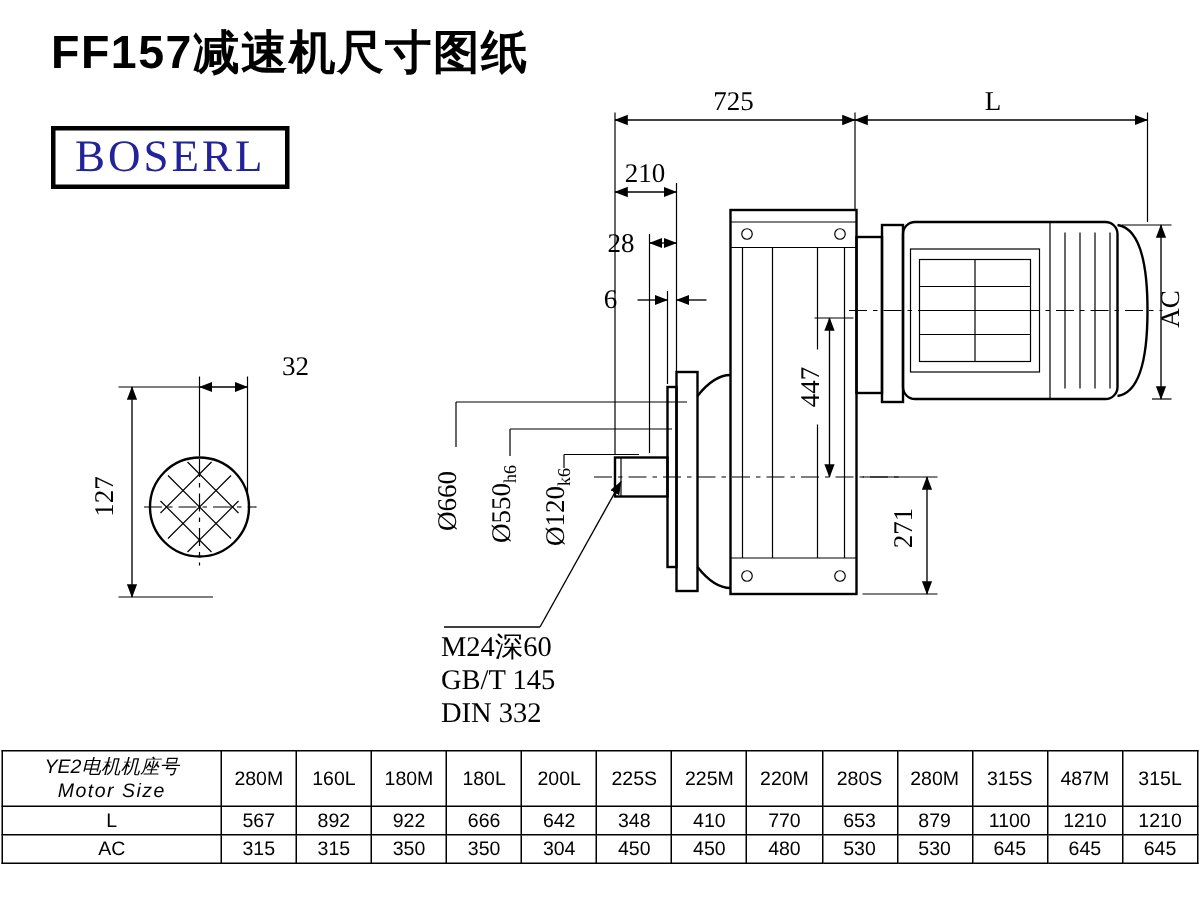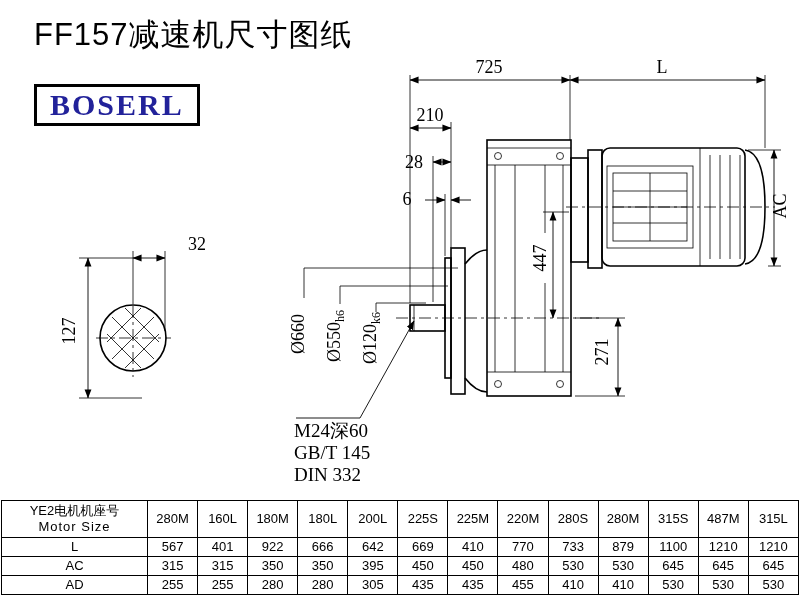--- a/index.html
+++ b/index.html
@@ -1,35 +1,35 @@
 <!DOCTYPE html>
 <html><head>
 <meta charset="utf-8">
 <style>
   * { margin:0; padding:0; box-sizing:border-box; }
   html,body { width:800px; height:600px; background:#ffffff; overflow:hidden; position:relative;
               font-family:"Liberation Sans", sans-serif; color:#000; }
-  .title { position:absolute; left:34px; top:14px; font-size:31px; font-weight:normal; letter-spacing:1px; }
+  .title { position:absolute; left:34px; top:14px; font-size:31px; font-weight:bold; letter-spacing:1px; }
   .logo-box { position:absolute; left:34px; top:84px; border:3px solid #000; padding:1px 13px;
-              font-family:"Liberation Serif", serif; font-size:30px; font-weight:bold;
+              font-family:"Liberation Serif", serif; font-size:30px; font-weight:normal;
               color:#22229a; letter-spacing:2px; background:#fff; }
   svg.drawing { position:absolute; left:0; top:0; }
   .outline { stroke:#000; stroke-width:1.6; fill:none; }
   .thin    { stroke:#000; stroke-width:0.8; fill:none; }
   .dim     { stroke:#000; stroke-width:0.9; fill:none; }
   .center  { stroke:#000; stroke-width:0.8; fill:none; stroke-dasharray:12 4 3 4; }
   .dtext   { font-family:"Liberation Serif", serif; font-size:18px; fill:#000; }
   .dsub    { font-size:12px; }
   .note-text { font-family:"Liberation Serif", serif; font-size:19px; fill:#000; }
   .spec-table { position:absolute; left:1px; top:500px; width:798px; border-collapse:collapse;
                 table-layout:fixed; font-size:13px; text-align:center; background:#fff; }
   .spec-table th, .spec-table td { border:1px solid #000; padding:0; font-weight:normal;
                 height:19px; line-height:1.2; white-space:nowrap; overflow:hidden; }
   .spec-table thead th { height:37px; }
-  .spec-table th.first-col { width:146px; }
+  .spec-table th.first-col { width:146px;font-style:italic; }
   .hdr-en { letter-spacing:1px; }
 </style>
 </head>
 <body>
 
 <div class="title">FF157减速机尺寸图纸</div>
 <div class="logo-box">BOSERL</div>
 
 <svg class="drawing" width="800" height="500" viewBox="0 0 800 500" xmlns="http://www.w3.org/2000/svg">
   <defs>
@@ -195,59 +195,43 @@
         <th>280M</th>
         <th>315S</th>
         <th>487M</th>
         <th>315L</th>
       </tr>
   </thead>
   <tbody>
       <tr>
         <th>L</th>
         <td>567</td>
-        <td>401</td>
+        <td>892</td>
         <td>922</td>
         <td>666</td>
         <td>642</td>
-        <td>669</td>
+        <td>348</td>
         <td>410</td>
         <td>770</td>
-        <td>733</td>
+        <td>653</td>
         <td>879</td>
         <td>1100</td>
         <td>1210</td>
         <td>1210</td>
       </tr>
       <tr>
         <th>AC</th>
         <td>315</td>
         <td>315</td>
         <td>350</td>
         <td>350</td>
-        <td>395</td>
+        <td>304</td>
         <td>450</td>
         <td>450</td>
         <td>480</td>
         <td>530</td>
         <td>530</td>
         <td>645</td>
         <td>645</td>
         <td>645</td>
       </tr>
-      <tr>
-        <th>AD</th>
-        <td>255</td>
-        <td>255</td>
-        <td>280</td>
-        <td>280</td>
-        <td>305</td>
-        <td>435</td>
-        <td>435</td>
-        <td>455</td>
-        <td>410</td>
-        <td>410</td>
-        <td>530</td>
-        <td>530</td>
-        <td>530</td>
-      </tr>
     </tbody>
 </table>
 
 </body></html>

